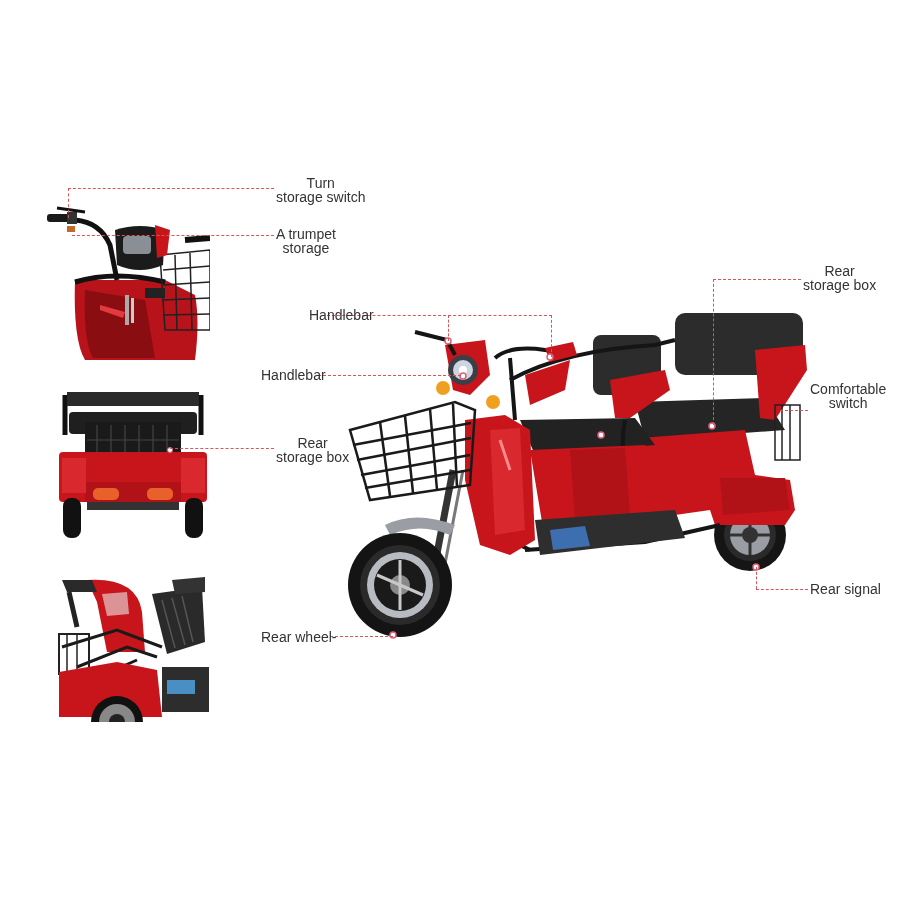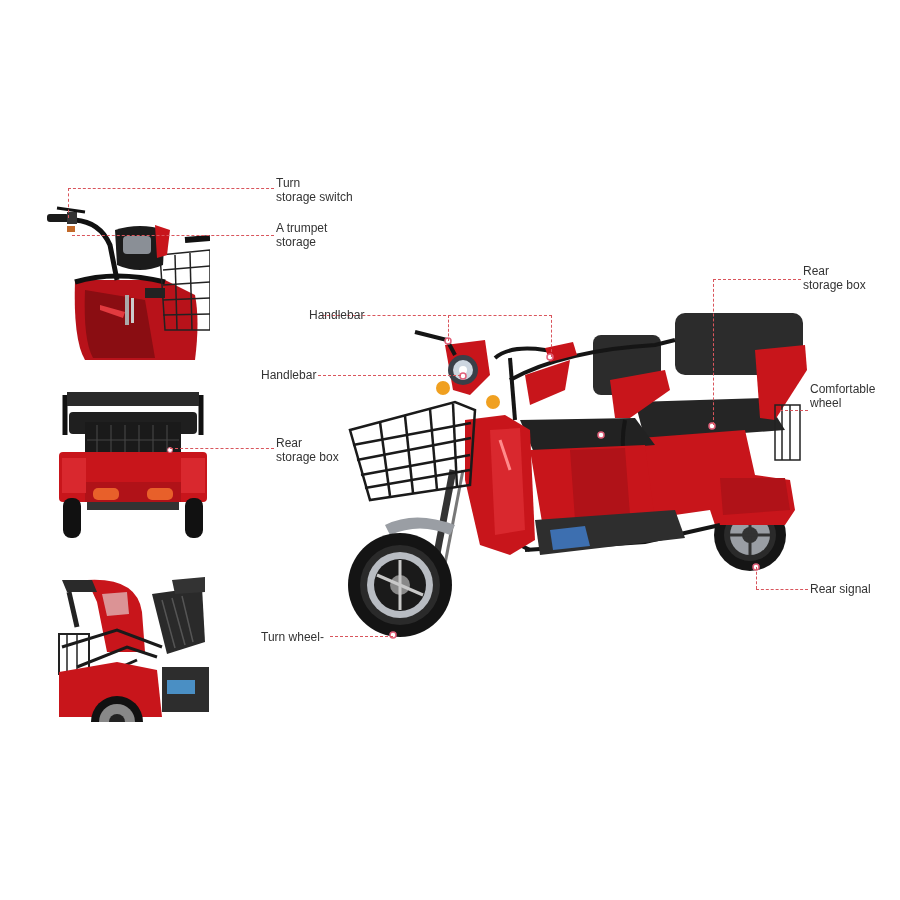--- a/index.html
+++ b/index.html
@@ -1,17 +1,17 @@
 <!DOCTYPE html>
 <html><head>
 <meta charset="utf-8">
 <style>
   html, body { margin: 0; padding: 0; background: #ffffff; }
   body { width: 900px; height: 900px; position: relative; overflow: hidden; font-family: "Liberation Sans", sans-serif; }
-  .label { position: absolute; font-size: 12px; color: #333; line-height: 14px; }
+  .label { position: absolute; font-size: 14px; color: #333; line-height: 14px; text-align: center; }
   .label span { display: block; }
   .dash-h { position: absolute; height: 0; border-top: 1.4px dashed #d9555c; }
   .dash-v { position: absolute; width: 0; border-left: 1.4px dashed #d9555c; }
   .dot { position: absolute; width: 6px; height: 6px; border-radius: 50%; border: 1.5px solid #e0607a; background: #fff; box-sizing: border-box; }
   .thumb { position: absolute; overflow: hidden; }
   svg { display: block; }
 </style>
 </head>
 <body>
 
@@ -236,40 +236,40 @@
 <div class="dash-h" style="left:713px; top:279px; width:88px;"></div>
 <div class="dash-v" style="left:713px; top:279px; height:146px;"></div>
 <div class="dash-h" style="left:780px; top:410px; width:28px;"></div>
 <div class="dash-v" style="left:756px; top:567px; height:22px;"></div>
 <div class="dash-h" style="left:756px; top:589px; width:52px;"></div>
 
 <div class="label" style="left:276px; top:176px;">
   <span>Turn</span>
   <span>storage switch</span>
 </div>
-<div class="label" style="left:276px; top:221px;">
+<div class="label" style="left:276px; top:227px;">
   <span>A trumpet</span>
   <span>storage</span>
 </div>
 <div class="label" style="left:276px; top:436px;">
   <span>Rear</span>
   <span>storage box</span>
 </div>
 <div class="label" style="left:261px; top:308px;padding-left:48px;">
   <span>Handlebar</span>
 </div>
 <div class="label" style="left:261px; top:368px;">
   <span>Handlebar</span>
 </div>
 <div class="label" style="left:261px; top:630px;">
-  <span>Turn wheel-</span>
+  <span>Rear wheel-</span>
 </div>
 <div class="label" style="left:803px; top:264px;">
   <span>Rear</span>
   <span>storage box</span>
 </div>
 <div class="label" style="left:810px; top:382px;">
   <span>Comfortable</span>
-  <span>wheel</span>
+  <span>switch</span>
 </div>
 <div class="label" style="left:810px; top:582px;">
   <span>Rear signal</span>
 </div>
 
 </body></html>

